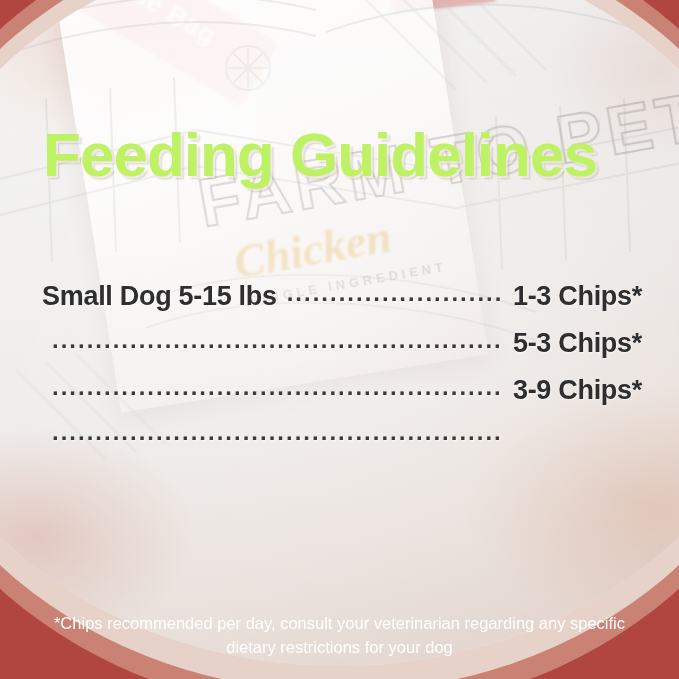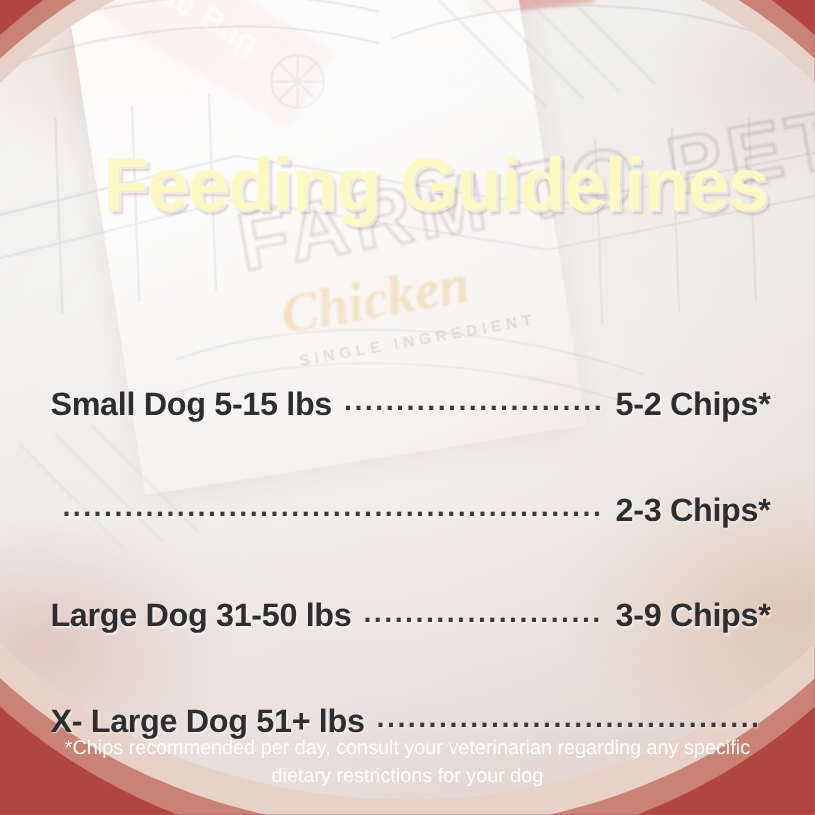--- a/index.html
+++ b/index.html
@@ -106,35 +106,34 @@
   
   .wash{
     position:absolute; left:0; top:0; width:887px; height:726px;
     background:radial-gradient(ellipse 620px 420px at 46% 52%, rgba(255,255,255,.55) 0%, rgba(255,255,255,.30) 55%, rgba(255,255,255,.10) 100%);
   }
 
   
   .content{position:absolute;left:0;top:0;width:679px;height:679px;}
 
   .title{
-    position:absolute; left:0; top:119px; width:640px; text-align:right;
+    position:absolute; left:0; top:119px; width:640px; text-align:center;
     font-size:62px; font-weight:bold; letter-spacing:-1px;
-    color:#fef9c3;
+    color:#bef264;
     text-shadow:2px 2px 0 rgba(255,255,255,.55), 3px 3px 2px rgba(150,110,100,.30);
     font-stretch:condensed;
   }
 
   .rows{position:absolute; left:42px; top:281px; width:600px;}
   .row{
     display:flex; align-items:baseline;
     height:47px;
     font-size:27px; font-weight:bold; color:#2e2e30;
     text-shadow:1px 1px 2px rgba(255,255,255,.65);
     letter-spacing:-0.3px;
-    margin-top:41px;
   }
   .row .label{white-space:nowrap;}
   .row .leader{
     flex:1 1 auto; margin:0 10px;
     position:relative; top:-4px;
     overflow:hidden; white-space:nowrap;
     color:#3a3a3c; letter-spacing:2px; font-size:24px;
   }
   .row .amount{white-space:nowrap; text-align:right;}
 
@@ -201,36 +200,34 @@
 
   <div class="content">
 
     <div class="title">Feeding Guidelines</div>
 
     <div class="rows">
 
       <div class="row">
         <span class="label">Small Dog 5-15 lbs</span>
         <span class="leader">....................................................</span>
-        <span class="amount">5-2 Chips*</span>
-      </div>
-
-      <div class="row">
-        <span class="leader">....................................................</span>
-        <span class="amount">2-3 Chips*</span>
-      </div>
-
-      <div class="row">
-        <span class="label">Large Dog 31-50 lbs</span>
+        <span class="amount">1-3 Chips*</span>
+      </div>
+
+      <div class="row">
+        <span class="leader">....................................................</span>
+        <span class="amount">5-3 Chips*</span>
+      </div>
+
+      <div class="row">
         <span class="leader">....................................................</span>
         <span class="amount">3-9 Chips*</span>
       </div>
 
       <div class="row">
-        <span class="label">X- Large Dog 51+ lbs</span>
         <span class="leader">....................................................</span>
       </div>
 
     </div>
 
     <div class="footer">
       <span>*Chips recommended per day, consult your veterinarian regarding any specific dietary restrictions for your dog</span>
     </div>
 
   </div>

